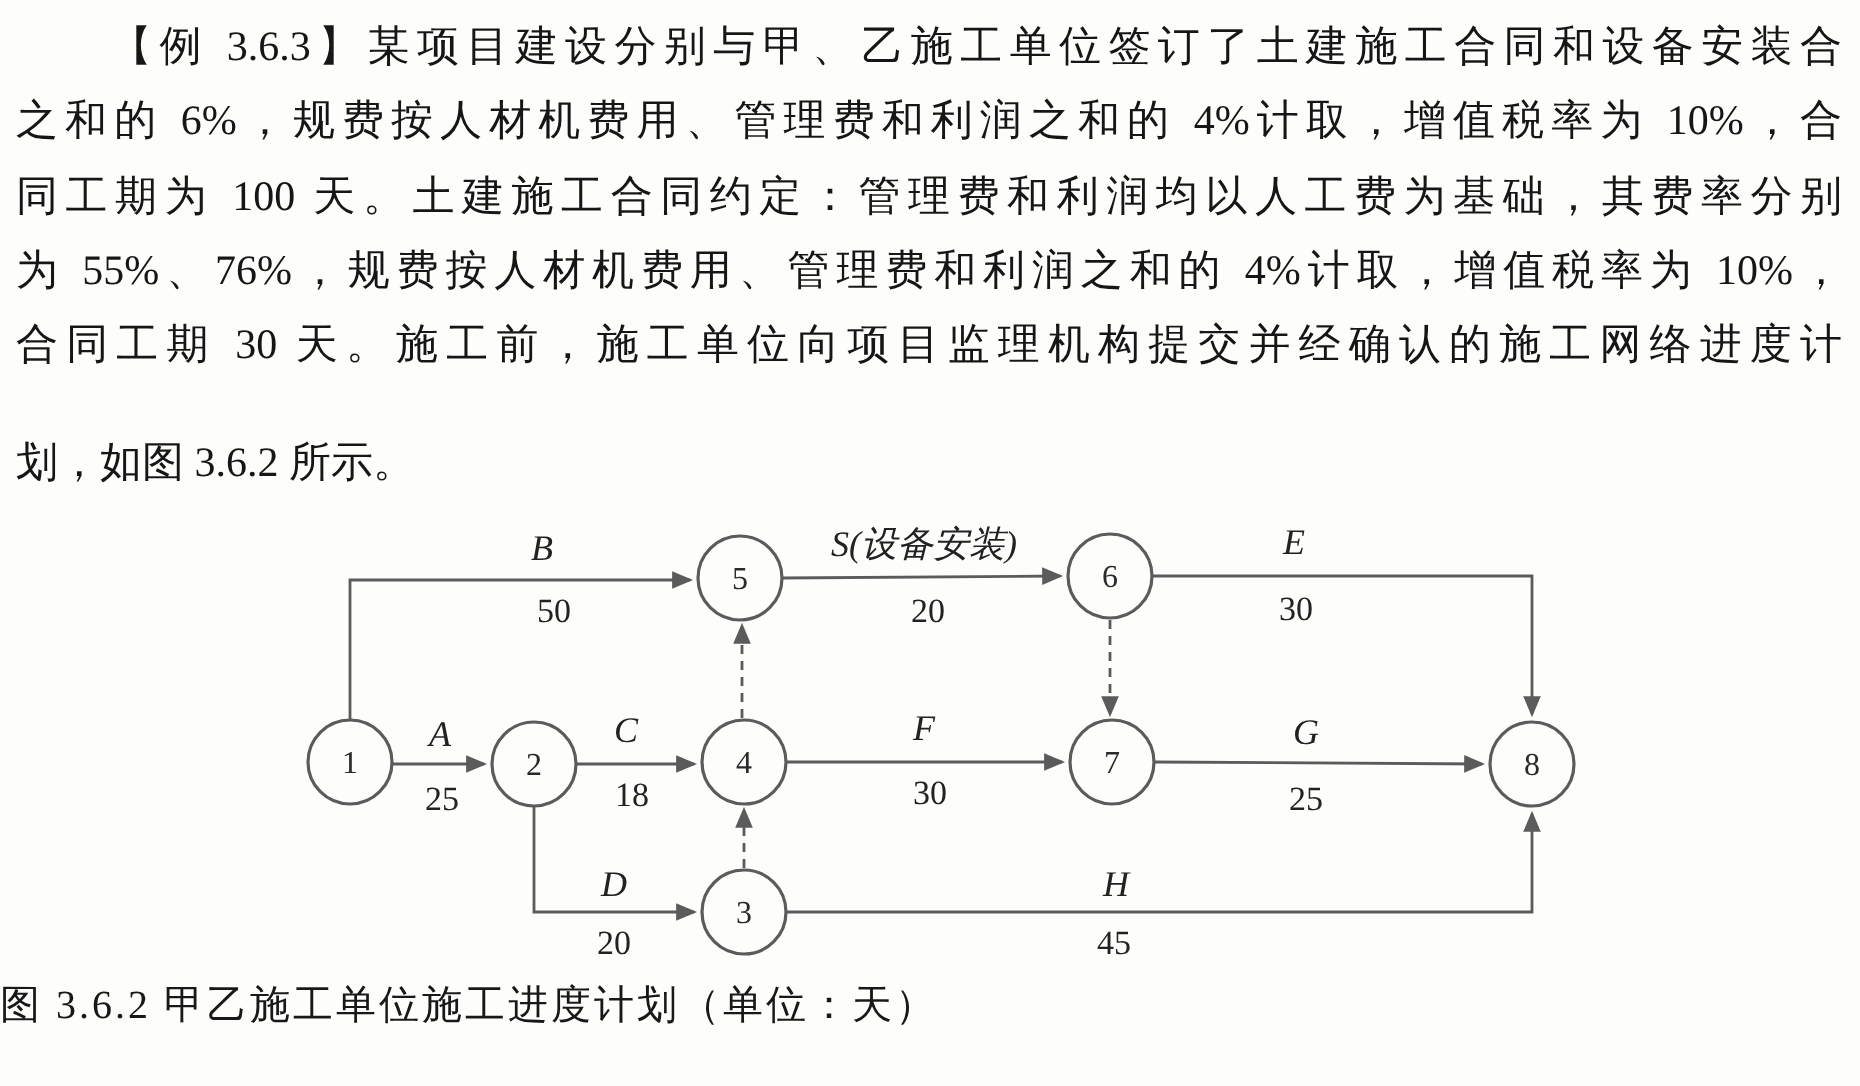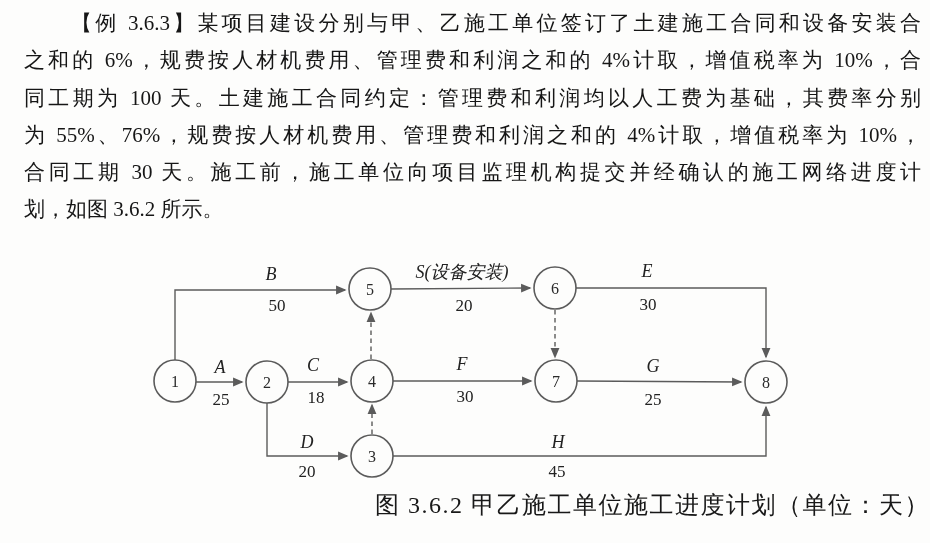--- a/index.html
+++ b/index.html
@@ -6,31 +6,31 @@
   .page{
     position:relative;
     width:930px;height:543px;
     background:#fdfdfc;
     overflow:hidden;
     font-family:"Liberation Serif","DejaVu Serif",serif;
     color:#1b1b1b;
   }
   
   .paragraph{
-    position:absolute;top:5px;left:24px;right:9px;
+    position:absolute;top:5px;left:8px;right:9px;
     font-size:21px;line-height:37.3px;
     color:#161616;
   }
   .para-line{
     text-align:justify;
     text-align-last:justify;
     white-space:normal;
   }
   .para-line.first{text-indent:47px;}
-  .para-line.last{text-align-last:left;}
+  .para-line.last{text-align-last:left;margin-top:22px;}
   
   .diagram-wrap{position:absolute;top:253px;left:0;width:930px;height:240px;}
   svg{display:block;}
   .edge{stroke:#5b5b5b;stroke-width:1.4;fill:none;}
   .edge.dashed{stroke-dasharray:4.5 3.5;}
   .node{fill:#fdfdfc;stroke:#5b5b5b;stroke-width:1.6;}
   .node-num{
     font-family:"Liberation Serif","DejaVu Serif",serif;
     font-size:16px;fill:#2a2a2a;text-anchor:middle;
   }
@@ -38,21 +38,21 @@
     font-family:"Liberation Serif","DejaVu Serif",serif;
     font-size:18px;font-style:italic;fill:#222;text-anchor:middle;
   }
   .edge-dur{
     font-family:"Liberation Serif","DejaVu Serif",serif;
     font-size:17px;fill:#222;text-anchor:middle;font-style:normal;
   }
   
   .caption{
     position:absolute;top:489px;left:0;width:100%;
-    text-align:right;font-size:24px;letter-spacing:1.5px;color:#181818;
+    text-align:left;font-size:20px;letter-spacing:1.5px;color:#181818;
   }
 </style>
 </head>
 <body>
 
 <div class="page">
 
   <div class="paragraph">
     <div class="para-line first">【例 3.6.3】某项目建设分别与甲、乙施工单位签订了土建施工合同和设备安装合</div>
     <div class="para-line">之和的 6%，规费按人材机费用、管理费和利润之和的 4%计取，增值税率为 10%，合</div>

